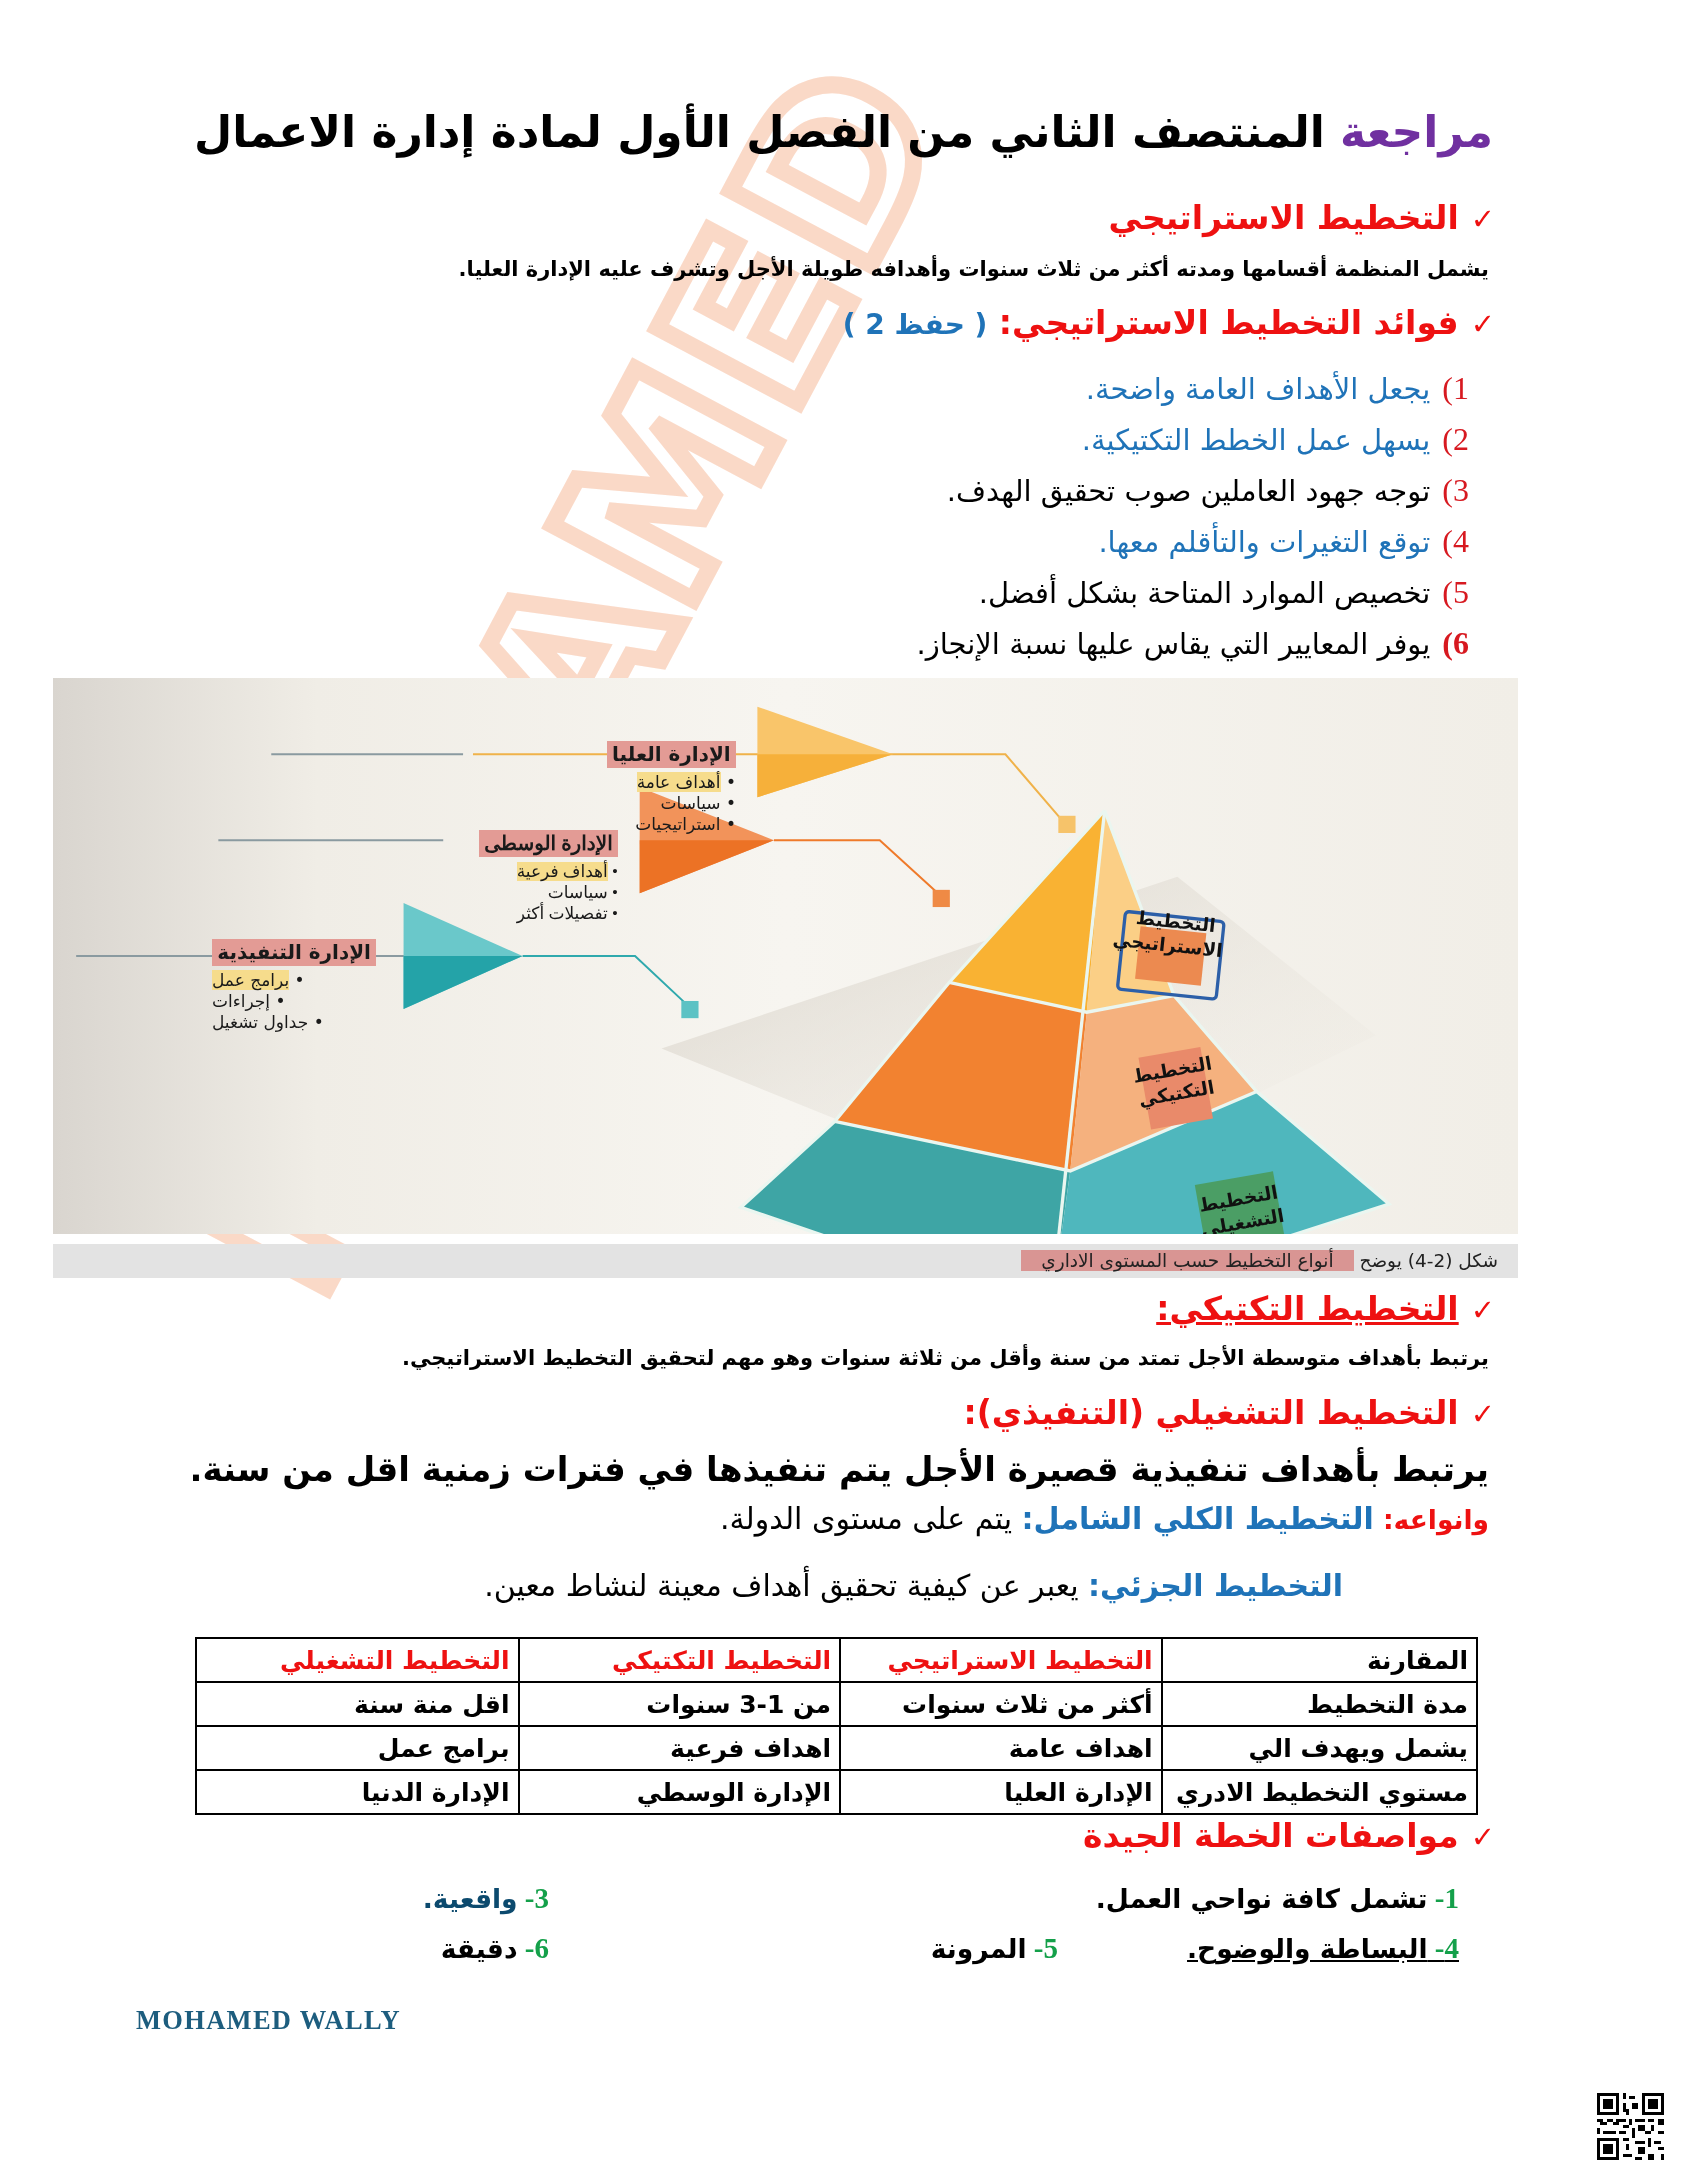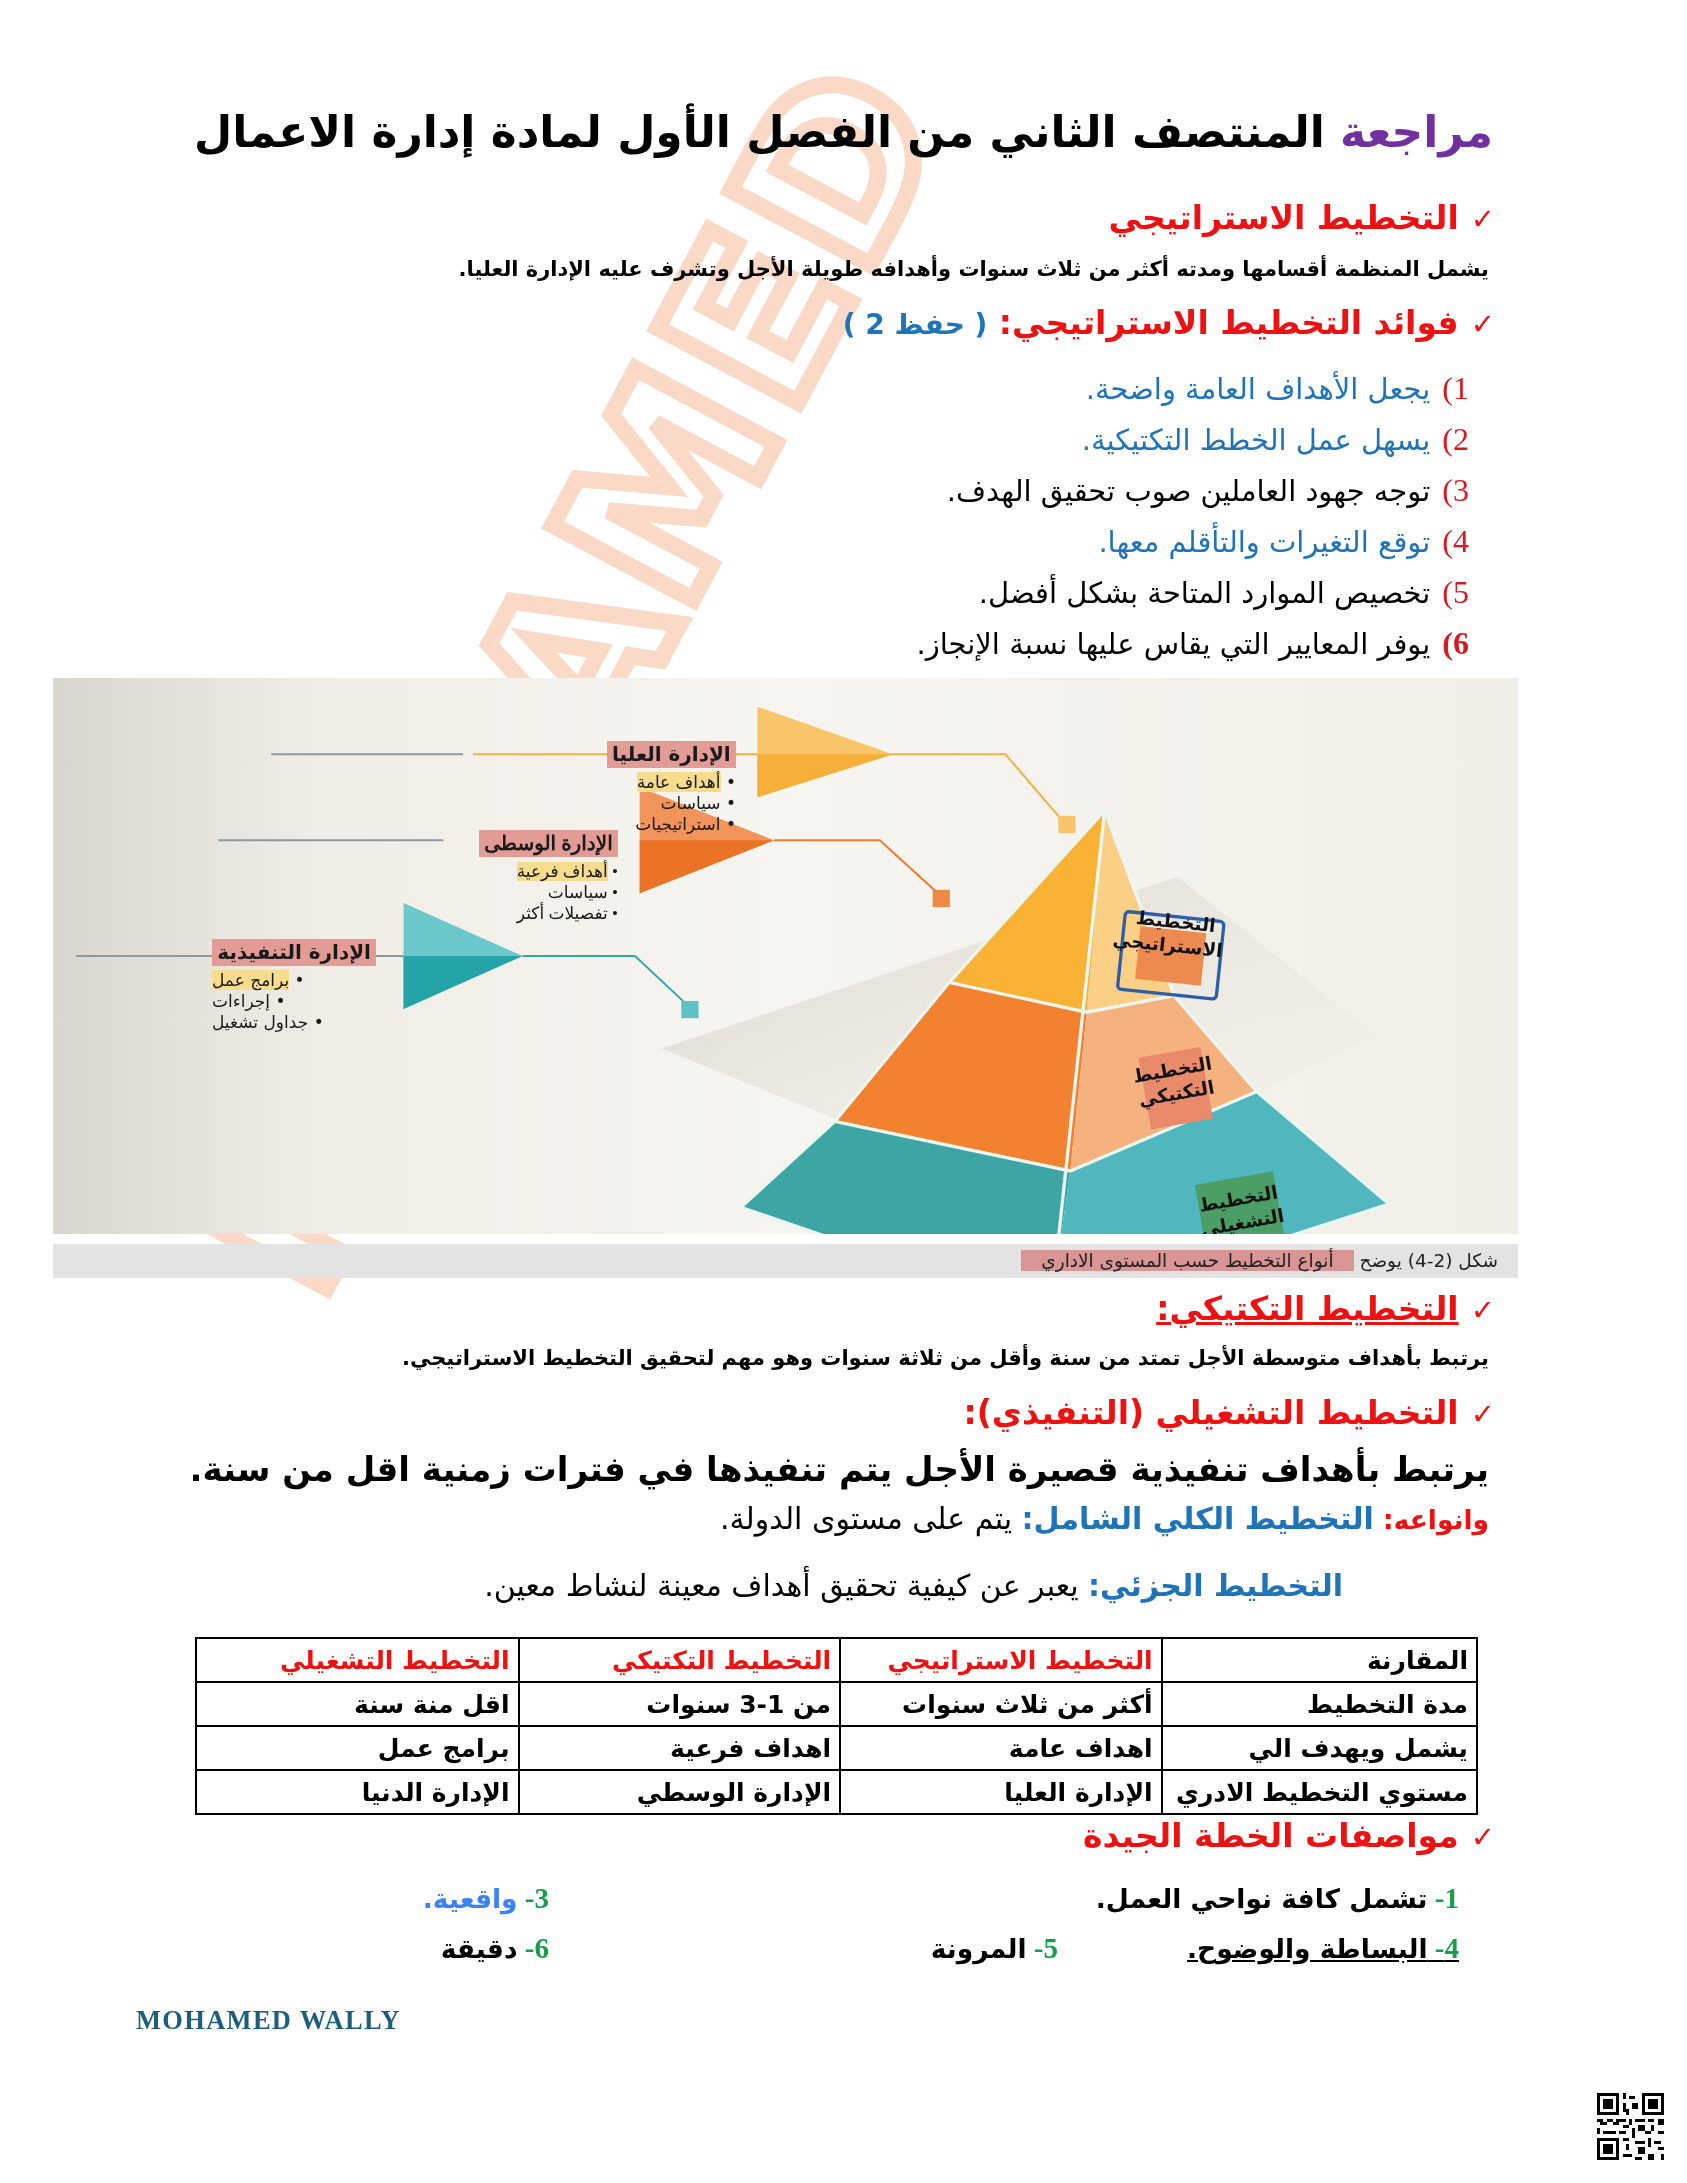--- a/index.html
+++ b/index.html
@@ -37,21 +37,21 @@
     .caption { position: absolute; left: 53px; top: 1244px; width: 1465px; height: 34px; background: #e3e3e3; direction: rtl; padding-right: 20px; font-size: 18.5px; line-height: 34px; color: #222; }
     .caption .hl-red { background: #d99593; padding: 0 20px; }
 
     
     .cmp { position: absolute; left: 195px; top: 1637px; width: 1283px; border-collapse: collapse; direction: rtl; }
     .cmp td { border: 2px solid #000; height: 44px; font-size: 25px; font-weight: bold; padding: 0 8px; text-align: right; vertical-align: middle; white-space: nowrap; }
     .cmp tr.head td.c { color: #ee1111; }
 
     .spec { font-size: 26.5px; font-weight: bold; }
     .spec .g { color: #14a04a; font-family: "Liberation Serif", serif; font-size: 29px; }
-    .navy { color: #3b82f6; }
+    .navy { color: #0c4a6e; }
 
     .signature { position: absolute; left: 136px; top: 2005px; font-family: "Liberation Serif", serif; font-size: 26.5px; font-weight: bold; color: #1d5d7e; letter-spacing: 1.3px; direction: ltr; }
 
     .watermark { position: absolute; left: 139px; top: 1211px; font-family: "DejaVu Sans", sans-serif; font-size: 218px; font-weight: bold; color: rgba(244, 160, 120, 0.42); transform: rotate(-62deg); transform-origin: left top; direction: ltr; pointer-events: none; letter-spacing: 6.6px; white-space: nowrap; }
     .wm-outline { color: transparent; -webkit-text-stroke: 17px rgba(244,170,130,0.45); }
 
     .qr { position: absolute; left: 1597px; top: 2093px; width: 67px; height: 67px; }
   </style>
 </head>
 <body>

